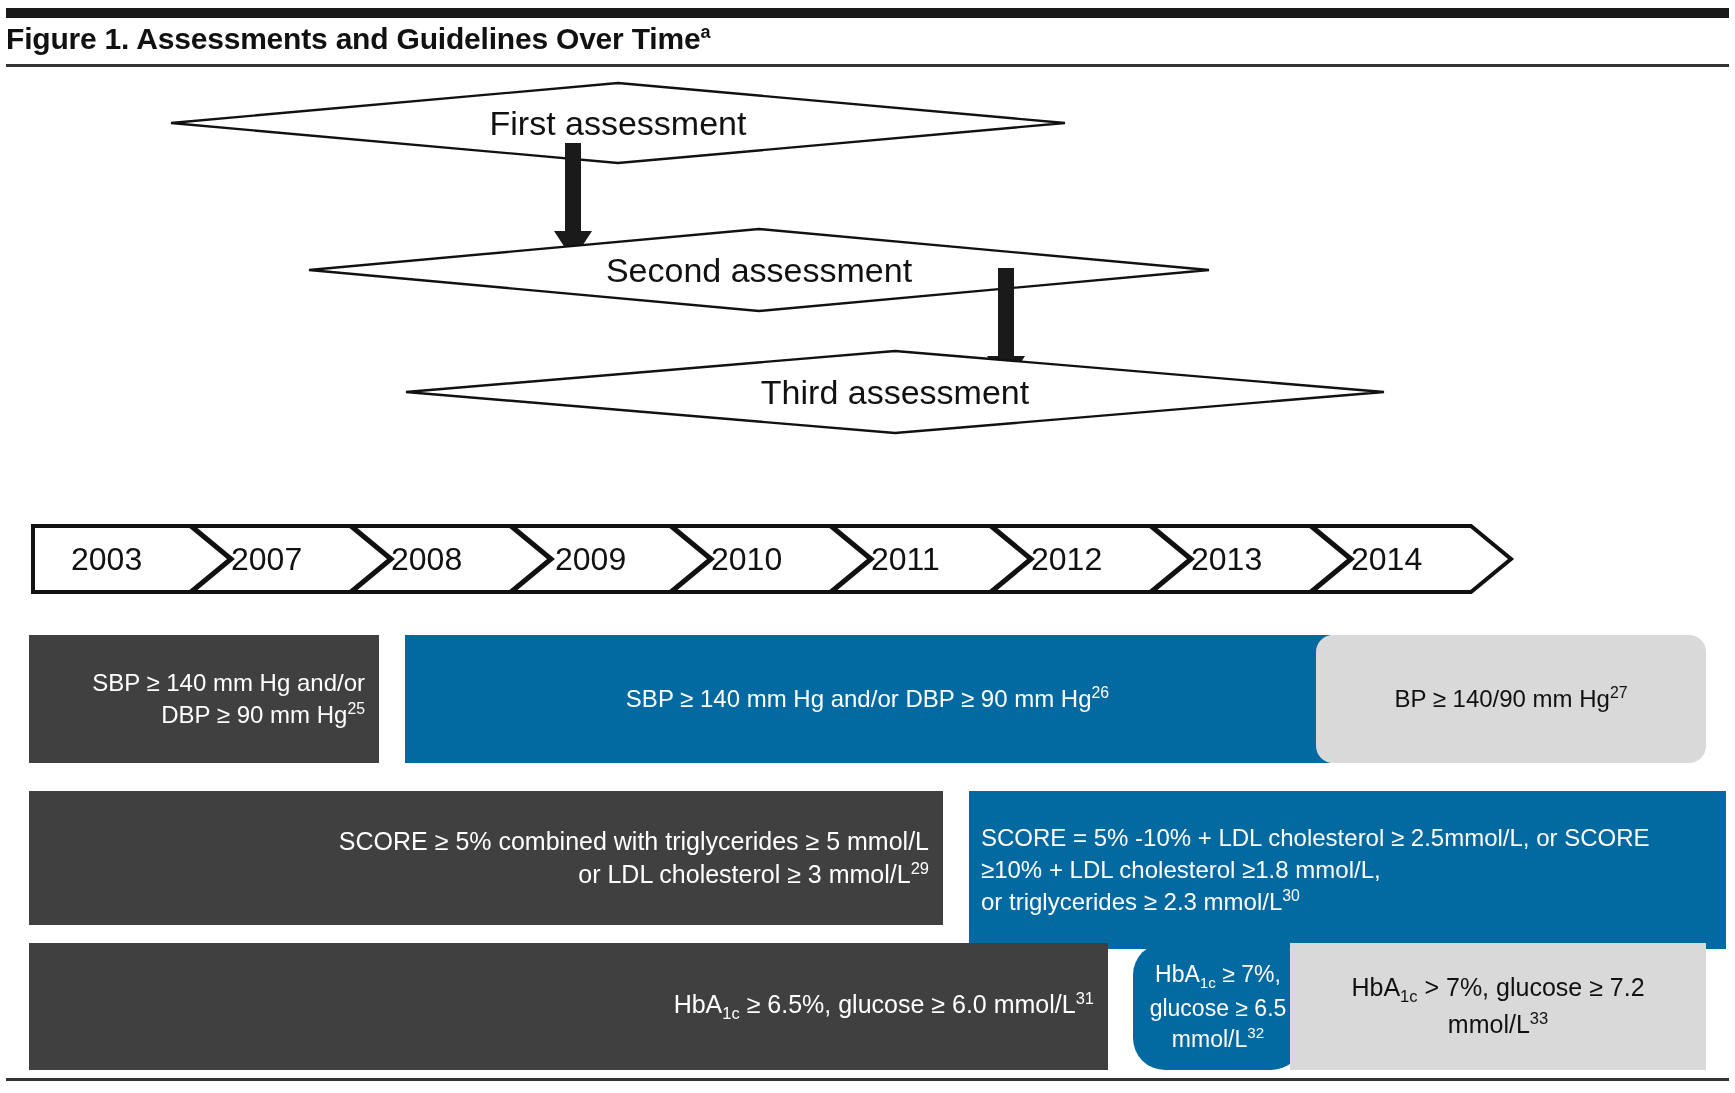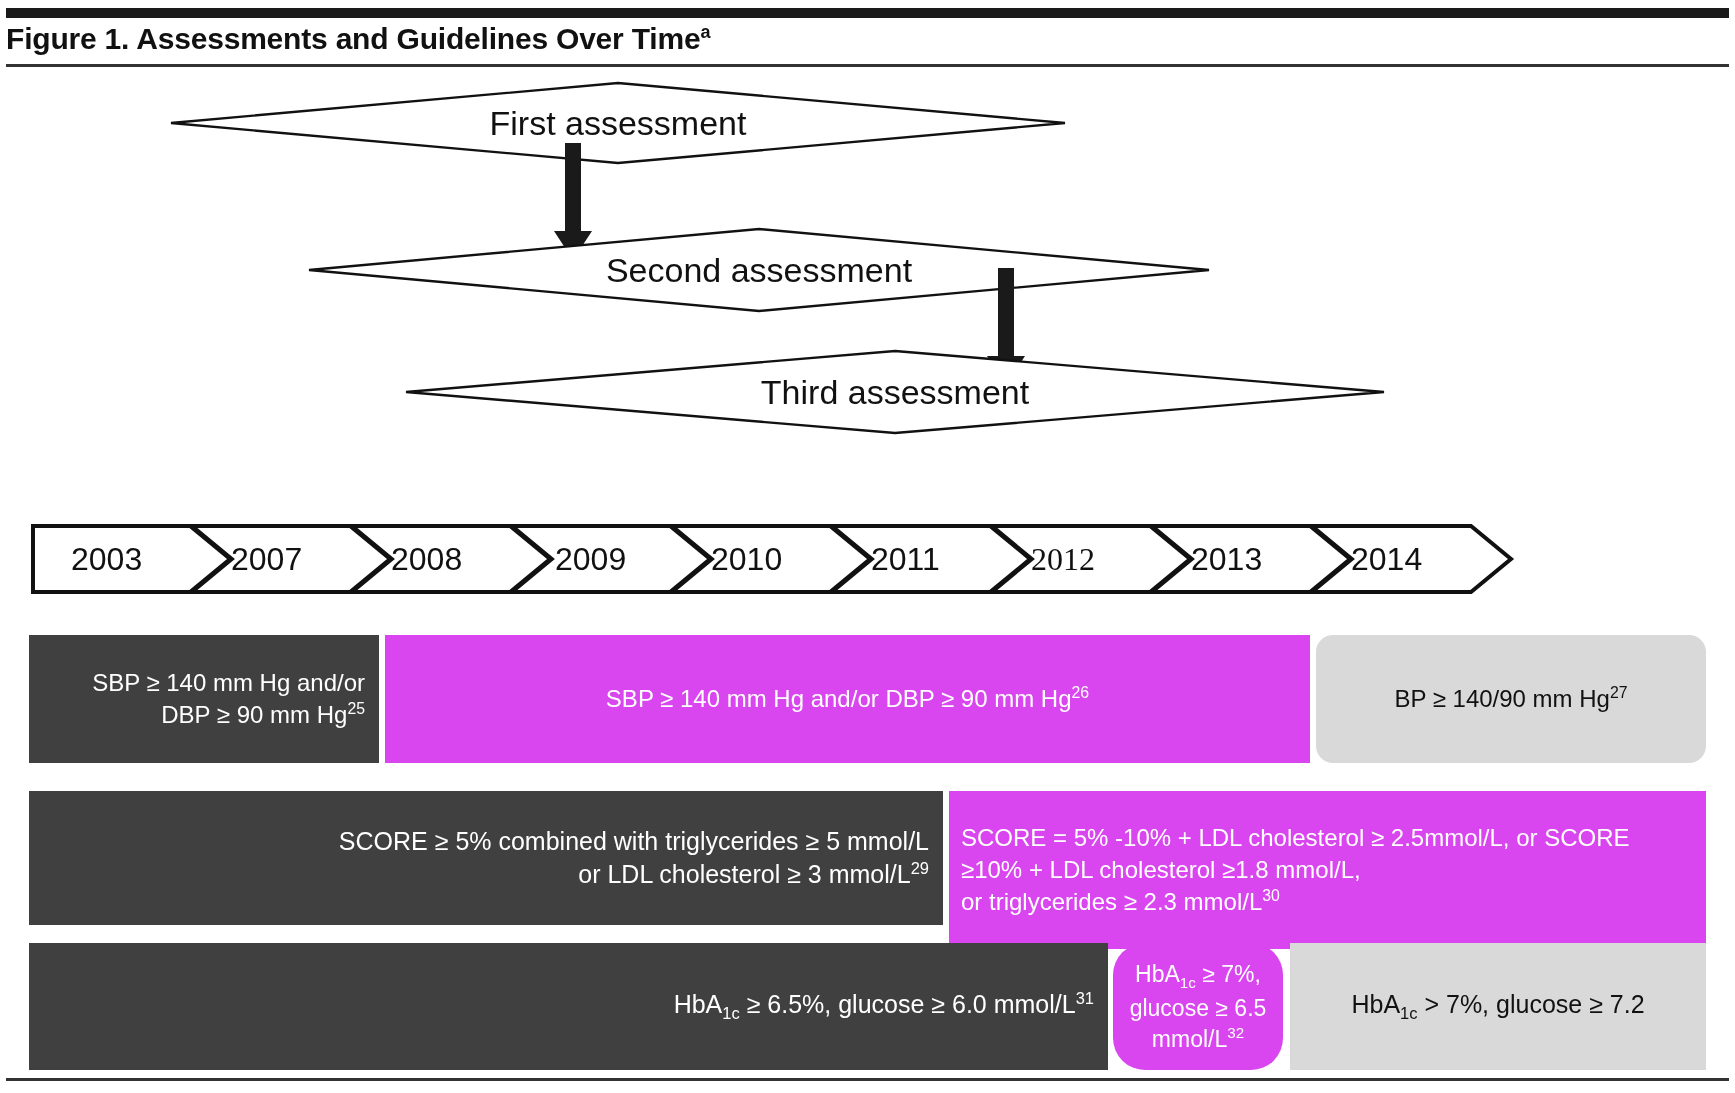--- a/index.html
+++ b/index.html
@@ -52,21 +52,21 @@
 
   
   .band{
     position:absolute;
     display:flex;align-items:center;justify-content:center;
     text-align:center;
     box-sizing:border-box;
     line-height:1.32;
   }
   .band.dark{background:#404040;color:#fff;text-align:right;}
-  .band.mid{background:#d946ef;color:#fff;}
+  .band.mid{background:#0369a1;color:#fff;margin-left:20px;}
   .band.light{background:#d9d9d9;color:#111;}
   .band.left-align{justify-content:flex-start;text-align:left;}
   .band sup{font-size:0.66em;vertical-align:super;}
   .band sub{font-size:0.66em;vertical-align:sub;}
   .band .txt{padding:0 14px;width:100%;}
 </style>
 </head>
 <body>
 
 <div class="figure">
@@ -126,21 +126,21 @@
       <polyline points="1120,2 1160,35 1120,68" fill="none" stroke="#111111" stroke-width="5"></polyline>
       <polyline points="1280,2 1320,35 1280,68" fill="none" stroke="#111111" stroke-width="5"></polyline>
     </svg>
     <div class="year-labels">
       <div class="year" style="left:40px;">2003</div>
       <div class="year" style="left:200px;">2007</div>
       <div class="year" style="left:360px;">2008</div>
       <div class="year" style="left:524px;">2009</div>
       <div class="year" style="left:680px;">2010</div>
       <div class="year" style="left:840px;">2011</div>
-      <div class="year" style="left:1000px;font-family:Liberation Serif, serif;">2012</div>
+      <div class="year" style="left:1000px;">2012</div>
       <div class="year" style="left:1160px;text-align:center;">2013</div>
       <div class="year" style="left:1320px;">2014</div>
     </div>
   </div>
 
   <div class="band dark" style="left:29px;top:635px;width:350px;height:128px;font-size:24px;">
     <div class="txt">
       <div><span>SBP ≥ 140 mm Hg and/or</span></div>
       <div><span>DBP ≥ 90 mm Hg</span><sup>25</sup></div>
     </div>
@@ -183,18 +183,19 @@
     <div class="txt" style="padding:0 8px;">
       <div><span>HbA<sub>1c</sub> ≥ 7%,</span></div>
       <div><span>glucose ≥ 6.5</span></div>
       <div><span>mmol/L</span><sup>32</sup></div>
     </div>
   </div>
 
   <div class="band light" style="left:1290px;top:943px;width:416px;height:127px;font-size:25px;">
     <div class="txt">
       <div><span>HbA<sub>1c</sub> &gt; 7%, glucose ≥ 7.2</span></div>
+      <div><span>mmol/L</span><sup>33</sup></div>
     </div>
   </div>
 
   <div class="rule-bottom"></div>
 
 </div>
 
 </body></html>

